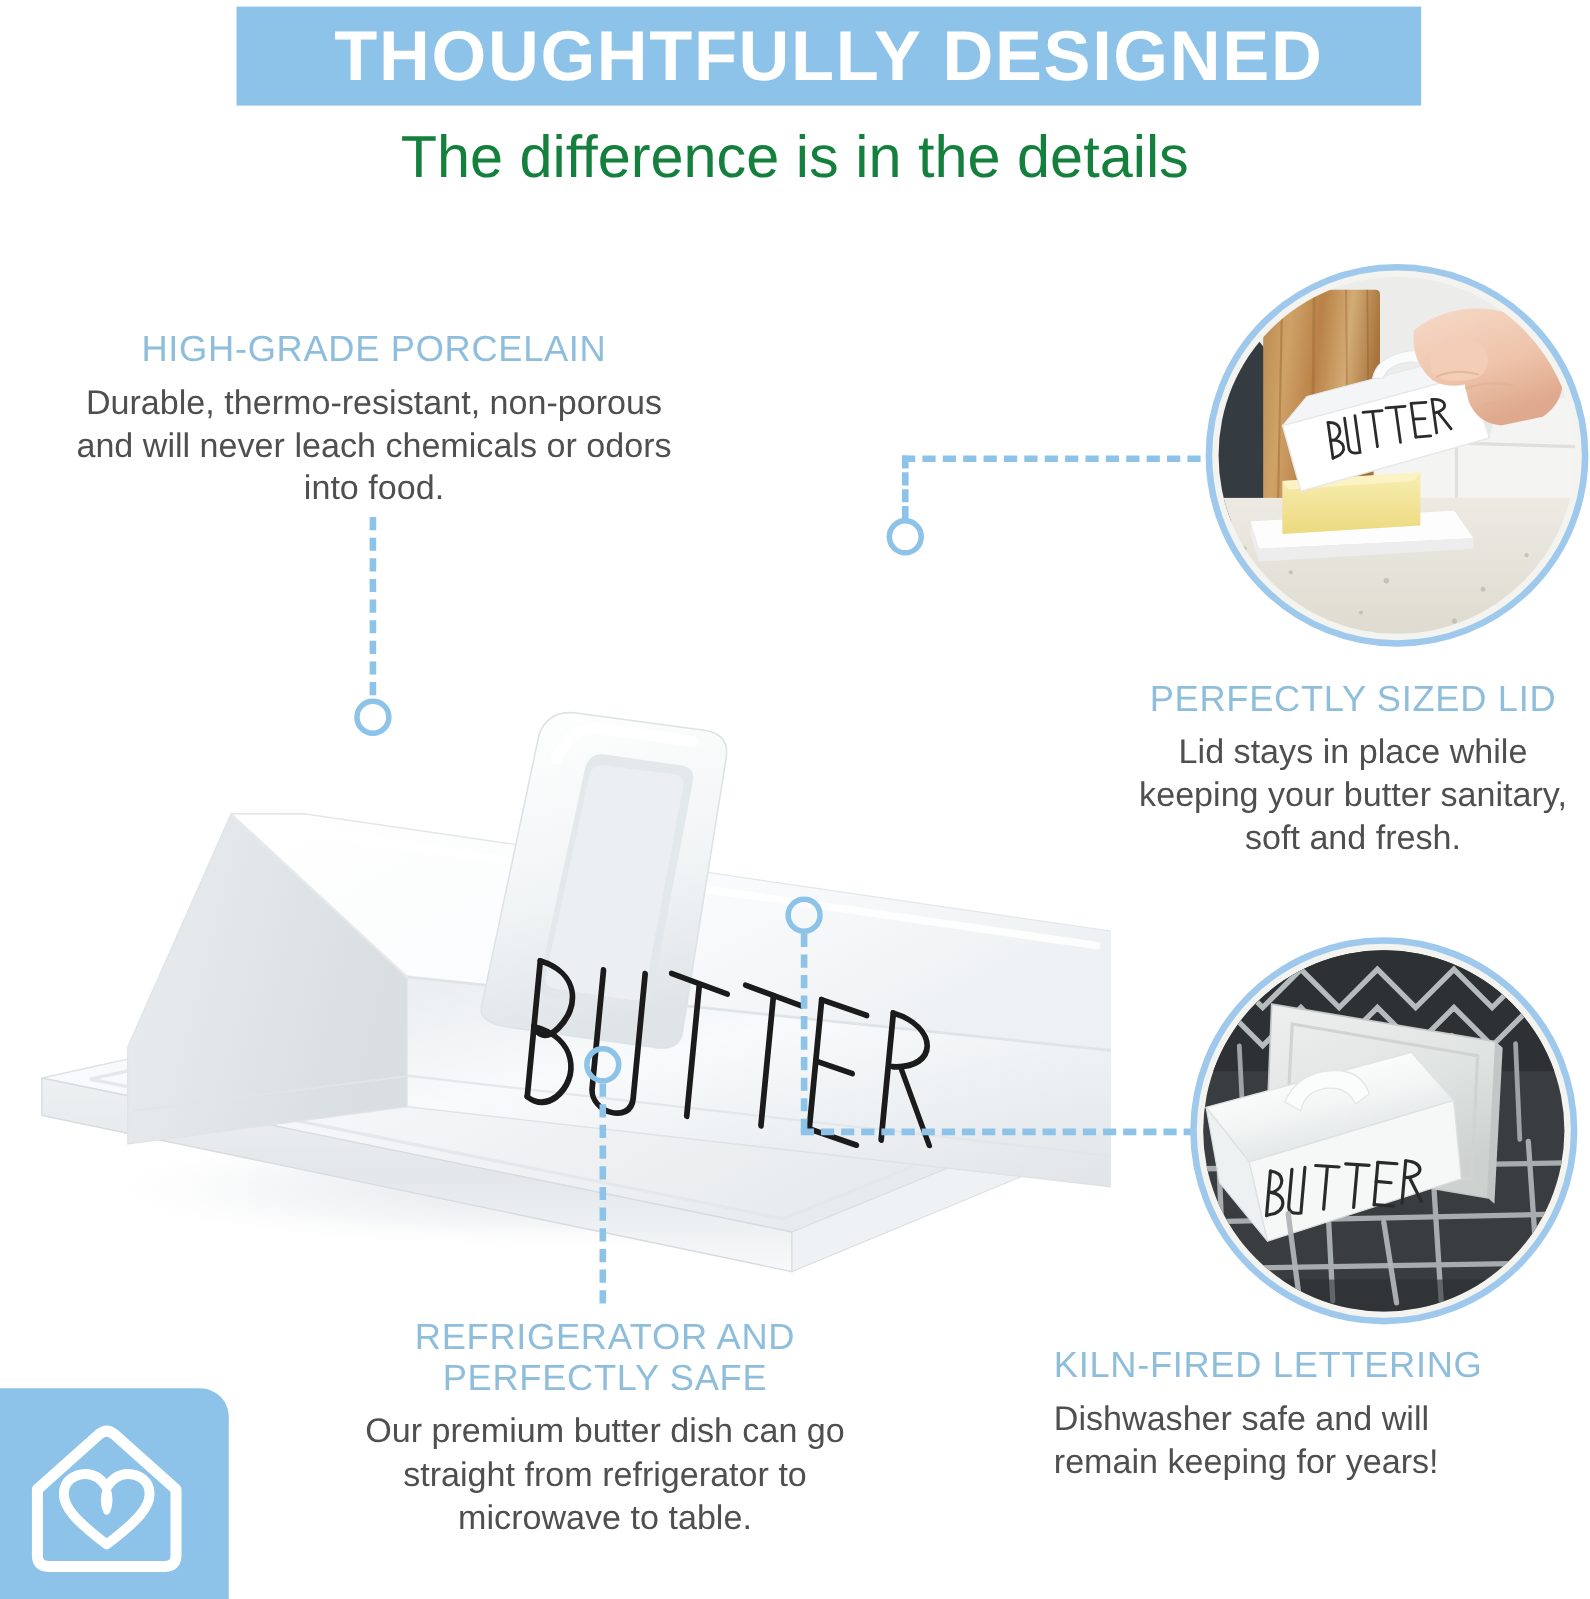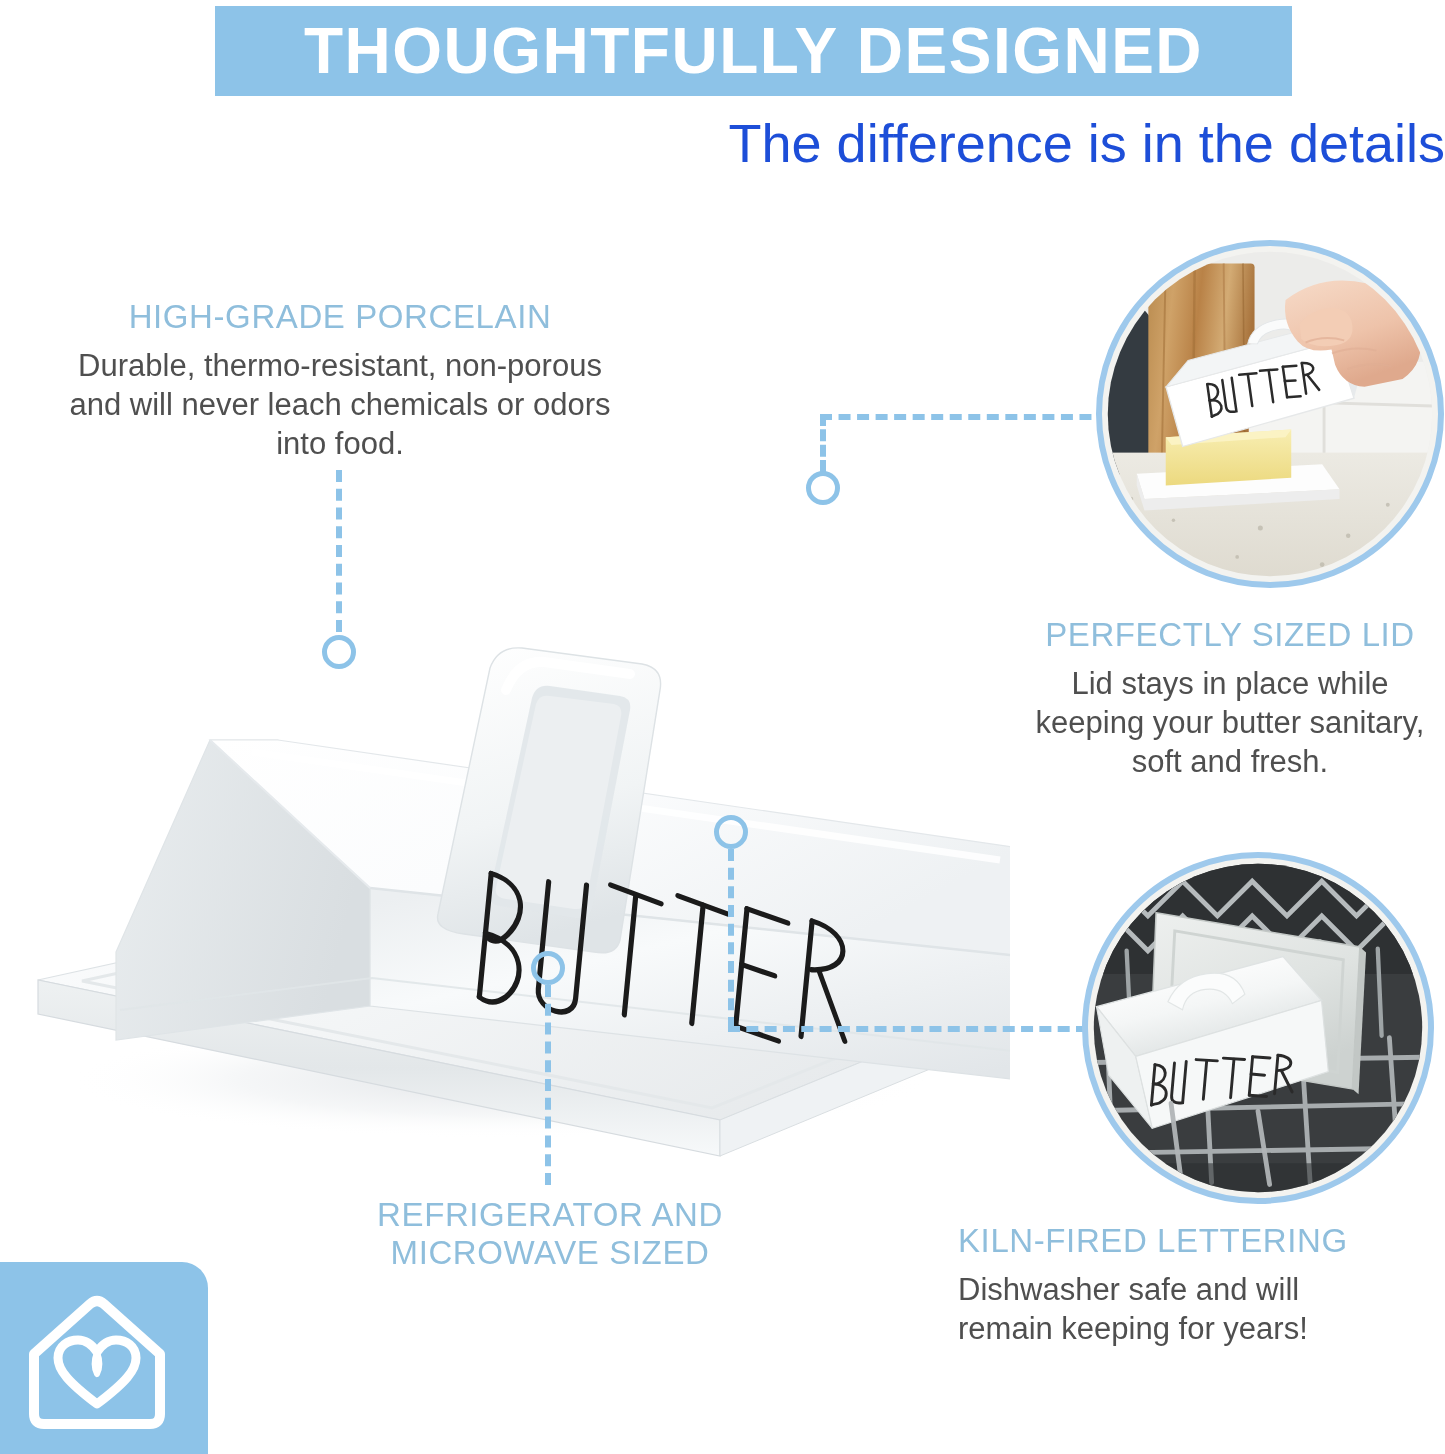--- a/index.html
+++ b/index.html
@@ -23,22 +23,22 @@
     color:#ffffff;
     font-size:64px;
     font-weight:bold;
     letter-spacing:1.5px;
     line-height:1;
     white-space:nowrap;
     font-family:"Liberation Sans", sans-serif;
   }
   .subtitle{
     position:absolute;left:0;top:112px;width:1445px;
-    text-align:right;
-    color:#1d4ed8;
+    text-align:center;
+    color:#15803d;
     font-size:54px;
     font-weight:normal;
     letter-spacing:0px;
     font-family:"Liberation Sans", sans-serif;
   }
 
   
   .feature{position:absolute;}
   .feature h3{
     margin:0 0 10px 0;
@@ -247,21 +247,22 @@
     <h3>HIGH-GRADE PORCELAIN</h3>
     <p>Durable, thermo-resistant, non-porous and will never leach chemicals or odors into food.</p>
   </div>
 
   <div class="feature" id="feat-lid">
     <h3>PERFECTLY SIZED LID</h3>
     <p>Lid stays in place while keeping your butter sanitary, soft and fresh.</p>
   </div>
 
   <div class="feature" id="feat-fridge">
-    <h3>REFRIGERATOR AND MICROWAVE SIZED</h3>
+    <h3>REFRIGERATOR AND PERFECTLY SAFE</h3>
+    <p>Our premium butter dish can go straight from refrigerator to microwave to table.</p>
   </div>
 
   <div class="feature" id="feat-kiln">
     <h3>KILN-FIRED LETTERING</h3>
     <p>Dishwasher safe and will remain keeping for years!</p>
   </div>
 
   <div class="photo" id="photo-lid">
     <svg viewBox="0 0 348 348" xmlns="http://www.w3.org/2000/svg">
       <defs>

